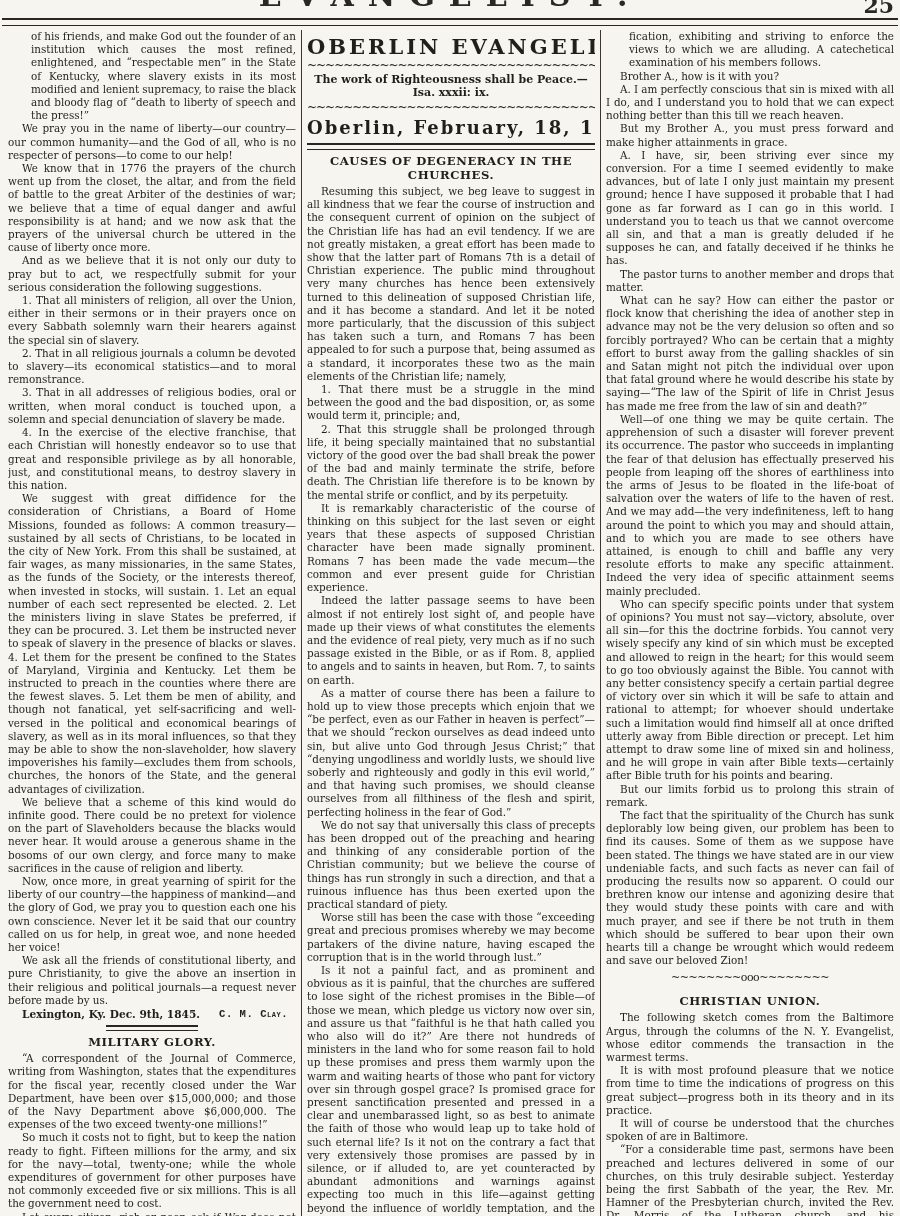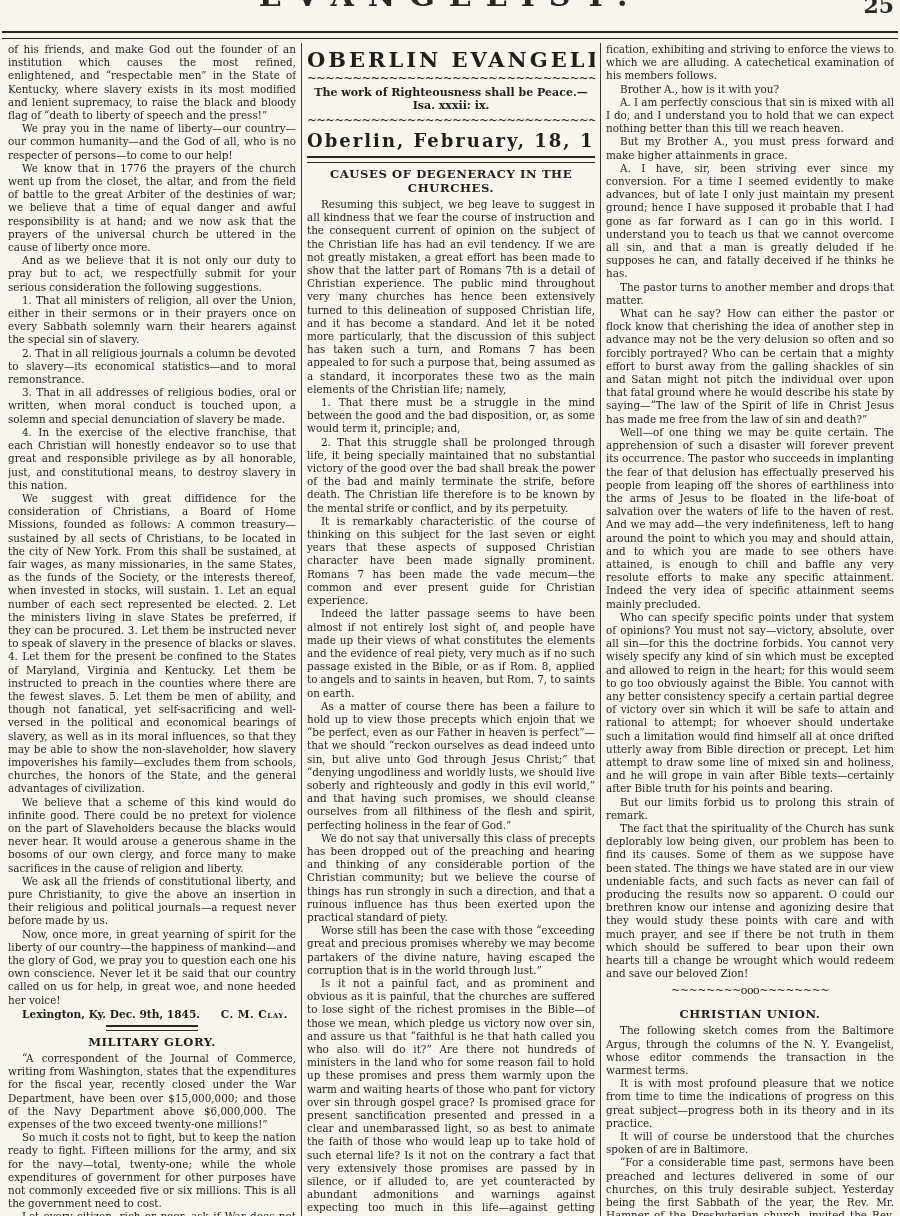--- a/index.html
+++ b/index.html
@@ -8,21 +8,21 @@
     width:900px;height:1216px;
     margin:0 auto;
     background:#f6f5ef;
     color:#211f1a;
     font-family:"DejaVu Serif","Liberation Serif",serif;
     overflow:hidden;
     box-sizing:border-box;
   }
   
   .running-head{
-    position:relative;height:31px;overflow:hidden;border-radius:7px;
+    position:relative;height:18px;overflow:hidden;border-radius:7px;
   }
   .running-title{
     position:absolute;left:0;right:0;top:-22px;
     text-align:center;font-size:30px;font-weight:bold;
     letter-spacing:14px;color:#2a2823;white-space:nowrap;
   }
   .page-number{
     position:absolute;right:6px;top:-8px;
     font-size:22px;font-weight:bold;color:#2a2823;
   }
@@ -39,33 +39,33 @@
     height:1190px;
   }
   .vrule{background:#3a362e;width:1px;height:100%;}
   .col{overflow:hidden;height:100%;}
   .para{
     margin:0;
     font-size:10.4px;line-height:13.2px;
     text-align:justify;text-indent:14px;
     word-spacing:-0.2px;
   }
-  .para.flush{text-indent:0;}
+  .para.flush{text-indent:0;margin-left:23px;}
   .art-heading{
     margin:4px 0 3px 0;
     font-size:11.6px;font-weight:bold;
     text-align:center;letter-spacing:0.6px;
   }
   .sig-row{
     display:flex;justify-content:space-between;
     padding:1px 8px 1px 14px;
     font-size:10.6px;line-height:13.2px;
   }
   .sig-place{font-weight:bold;}
-  .sig-name{font-weight:bold;font-variant:small-caps;letter-spacing:0.5px;}
+  .sig-name{font-weight:bold;font-variant:small-caps;letter-spacing:0.5px;font-family:Liberation Mono, monospace;}
   .short-rule{
     width:92px;margin:3px auto 2px auto;height:3px;
     border-top:2px solid #2a2722;border-bottom:1px solid #2a2722;
   }
   .ornament{
     text-align:center;font-size:11px;line-height:12px;
     letter-spacing:-0.5px;margin:5px 0 10px 0;color:#2a2722;
     overflow:hidden;white-space:nowrap;
   }
   
@@ -113,22 +113,22 @@
         <p class="para flush">of his friends, and make God out the founder of an institution which causes the most refined, enlightened, and “respectable men” in the State of Kentucky, where slavery exists in its most modified and lenient supremacy, to raise the black and bloody flag of “death to liberty of speech and the press!”</p>
         <p class="para">We pray you in the name of liberty—our country—our common humanity—and the God of all, who is no respecter of persons—to come to our help!</p>
         <p class="para">We know that in 1776 the prayers of the church went up from the closet, the altar, and from the field of battle to the great Arbiter of the destinies of war; we believe that a time of equal danger and awful responsibility is at hand; and we now ask that the prayers of the universal church be uttered in the cause of liberty once more.</p>
         <p class="para">And as we believe that it is not only our duty to pray but to act, we respectfully submit for your serious consideration the following suggestions.</p>
         <p class="para">1. That all ministers of religion, all over the Union, either in their sermons or in their prayers once on every Sabbath solemnly warn their hearers against the special sin of slavery.</p>
         <p class="para">2. That in all religious journals a column be devoted to slavery—its economical statistics—and to moral remonstrance.</p>
         <p class="para">3. That in all addresses of religious bodies, oral or written, when moral conduct is touched upon, a solemn and special denunciation of slavery be made.</p>
         <p class="para">4. In the exercise of the elective franchise, that each Christian will honestly endeavor so to use that great and responsible privilege as by all honorable, just, and constitutional means, to destroy slavery in this nation.</p>
         <p class="para">We suggest with great diffidence for the consideration of Christians, a Board of Home Missions, founded as follows: A common treasury—sustained by all sects of Christians, to be located in the city of New York. From this shall be sustained, at fair wages, as many missionaries, in the same States, as the funds of the Society, or the interests thereof, when invested in stocks, will sustain.  1. Let an equal number of each sect represented be elected.  2. Let the ministers living in slave States be preferred, if they can be procured.  3. Let them be instructed never to speak of slavery in the presence of blacks or slaves.  4. Let them for the present be confined to the States of Maryland, Virginia and Kentucky.  Let them be instructed to preach in the counties where there are the fewest slaves.  5. Let them be men of ability, and though not fanatical, yet self-sacrificing and well-versed in the political and economical bearings of slavery, as well as in its moral influences, so that they may be able to show the non-slaveholder, how slavery impoverishes his family—excludes them from schools, churches, the honors of the State, and the general advantages of civilization.</p>
         <p class="para">We believe that a scheme of this kind would do infinite good.  There could be no pretext for violence on the part of Slaveholders because the blacks would never hear.  It would arouse a generous shame in the bosoms of our own clergy, and force many to make sacrifices in the cause of religion and liberty.</p>
+        <p class="para">Now, once more, in great yearning of spirit for the liberty of our country—the happiness of mankind—and the glory of God, we pray you to question each one his own conscience.  Never let it be said that our country called on us for help, in great woe, and none heeded her voice!</p>
         <p class="para">We ask all the friends of constitutional liberty, and pure Christianity, to give the above an insertion in their religious and political journals—a request never before made by us.</p>
-        <p class="para">Now, once more, in great yearning of spirit for the liberty of our country—the happiness of mankind—and the glory of God, we pray you to question each one his own conscience.  Never let it be said that our country called on us for help, in great woe, and none heeded her voice!</p>
         <div class="sig-row">
           <span class="sig-place">Lexington, Ky. Dec. 9th, 1845.</span>
           <span class="sig-name">C. M. Clay.</span>
         </div>
         <div class="short-rule"></div>
         <h3 class="art-heading">MILITARY GLORY.</h3>
         <p class="para">“A correspondent of the Journal of Commerce, writing from Washington, states that the expenditures for the fiscal year, recently closed under the War Department, have been over $15,000,000; and those of the Navy Department above $6,000,000.  The expenses of the two exceed twenty-one millions!”</p>
         <p class="para">So much it costs not to fight, but to keep the nation ready to fight.  Fifteen millions for the army, and six for the navy—total, twenty-one; while the whole expenditures of government for other purposes have not commonly exceeded five or six millions.  This is all the government need to cost.</p>
         <p class="para">Let every citizen, rich or poor, ask if War does not cost too much?  Let the searching enquiry pervade and arouse the nation,—then it will electrify our rulers and reform will come.</p>
       </section>

